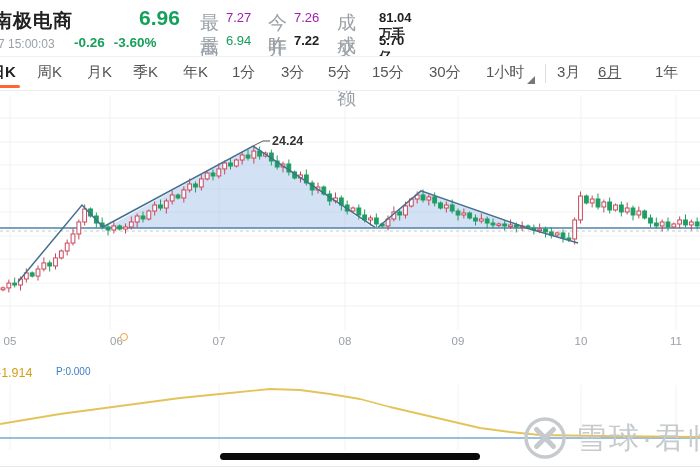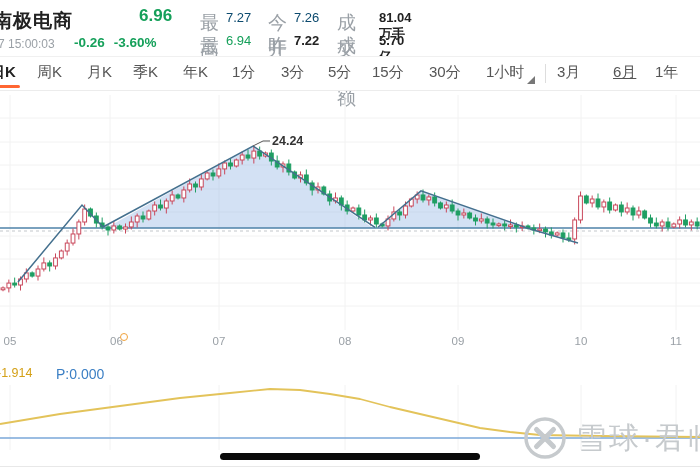--- a/index.html
+++ b/index.html
@@ -1,44 +1,44 @@
 <!DOCTYPE html>
 <html><head>
 <meta charset="utf-8">
 <style>
   html,body{margin:0;padding:0;width:700px;height:470px;overflow:hidden;background:#fff;
     font-family:"Liberation Sans","DejaVu Sans",sans-serif;position:relative;}
   .abs{position:absolute;}
   
   #stock-name{left:-7px;top:8px;font-size:19px;font-weight:bold;color:#222;letter-spacing:1px;}
   #quote-time{left:-2px;top:37px;font-size:12px;color:#9aa0a6;}
-  #price{left:139px;top:6px;font-size:17px;font-weight:bold;color:#15a05a;}
+  #price{left:139px;top:6px;font-size:21px;font-weight:bold;color:#15a05a;}
   #change{left:74px;top:35px;font-size:13.5px;font-weight:bold;color:#15a05a;}
   #change span{margin-right:9px;}
   .stat-label{color:#9aa0a6;font-size:19px;}
   .stat-value{font-size:13px;}
-  .v-red{color:#0c4a6e;}
+  .v-red{color:#a21caf;}
   .v-green{color:#15a05a;}
   .v-dark{color:#222;font-weight:bold;}
   #header-divider{left:0;top:56px;width:700px;height:1px;background:#f0f0f0;}
   
   #tabbar{left:0;top:57px;width:700px;height:33px;border-bottom:1px solid #ececec;background:#fff;}
   .tab{position:absolute;top:6px;font-size:15px;color:#555;white-space:nowrap;}
   .tab.sel{color:#222;font-weight:bold;}
   #tab-underline{left:-10px;top:28px;width:30px;height:3px;background:#ff6632;border-radius:2px;}
   #dd-triangle{left:527px;top:19px;width:0;height:0;border-bottom:8px solid #777;border-left:8px solid transparent;}
   #tab-divider{left:545px;top:7px;width:1px;height:19px;background:#ddd;}
   
   #main-chart{left:0;top:95px;}
   #xaxis{left:0;top:335px;width:618px;height:16px;}
   .xlab{position:absolute;top:0;font-size:11.5px;color:#9aa0a6;transform:translateX(-50%);}
   #event-dot{left:120px;top:333px;width:6px;height:6px;border:1.5px solid #f0a23c;border-radius:50%;background:#fff;}
   
   #ind-left{left:-3px;top:366px;font-size:12.5px;color:#d4a017;}
-  #ind-right{left:56px;top:366px;font-size:14px;color:#3b7fc4;}
+  #ind-right{left:56px;top:366px;font-size:10px;color:#3b7fc4;}
   #bottom-chart{left:0;top:385px;}
   
   #watermark{left:522px;top:415px;display:flex;align-items:center;gap:8px;color:#c6cacd;}
   #wm-text{font-size:30px;letter-spacing:3px;white-space:nowrap;}
   #home-indicator{left:220px;top:453px;width:260px;height:7px;background:#0a0a0a;border-radius:4px;}
   #bottom-line{left:0;top:466px;width:700px;height:1px;background:#e8e8e8;}
 </style>
 </head>
 <body>
 
@@ -73,21 +73,21 @@
     <div class="tab" style="left: 87px;">月K</div>
     <div class="tab" style="left: 133px;">季K</div>
     <div class="tab" style="left: 183px;">年K</div>
     <div class="tab" style="left: 232px;">1分</div>
     <div class="tab" style="left: 281px;">3分</div>
     <div class="tab" style="left: 328px;">5分</div>
     <div class="tab" style="left: 372px;">15分</div>
     <div class="tab" style="left: 429px;">30分</div>
     <div class="tab" style="left: 486px;">1小时</div>
     <div class="tab" style="left: 557px;">3月</div>
-    <div class="tab" style="left: 613px; text-decoration: underline;">6月</div>
+    <div class="tab" style="left: 598px; text-decoration: underline;">6月</div>
     <div class="tab" style="left: 655px;">1年</div>
   </div>
 
 <svg class="abs" id="main-chart" width="700" height="235">
     <line x1="0" y1="23" x2="700" y2="23" stroke="#f2f2f2" stroke-width="1"></line>
     <line x1="0" y1="47" x2="700" y2="47" stroke="#f2f2f2" stroke-width="1"></line>
     <line x1="0" y1="70" x2="700" y2="70" stroke="#f2f2f2" stroke-width="1"></line>
     <line x1="0" y1="94" x2="700" y2="94" stroke="#f2f2f2" stroke-width="1"></line>
     <line x1="0" y1="117" x2="700" y2="117" stroke="#f2f2f2" stroke-width="1"></line>
     <line x1="0" y1="141" x2="700" y2="141" stroke="#f2f2f2" stroke-width="1"></line>

